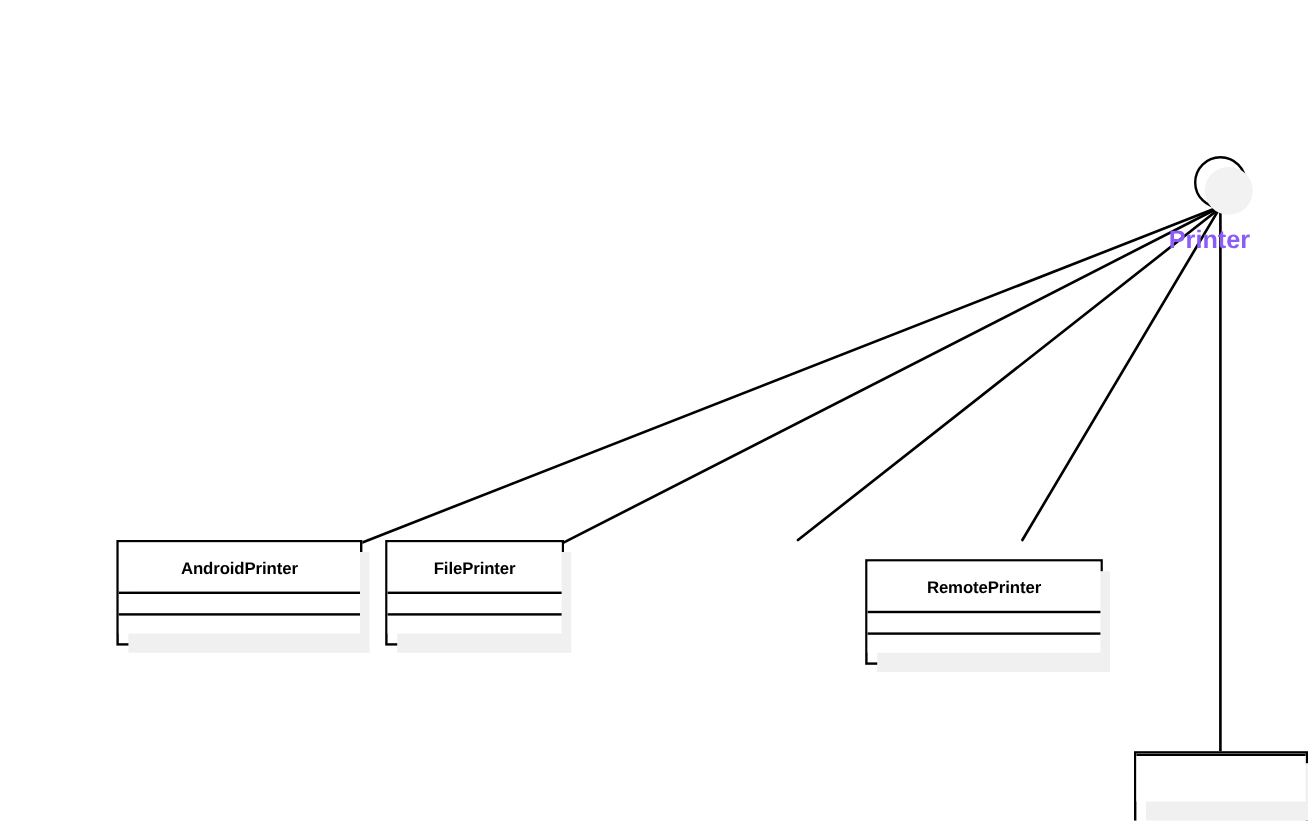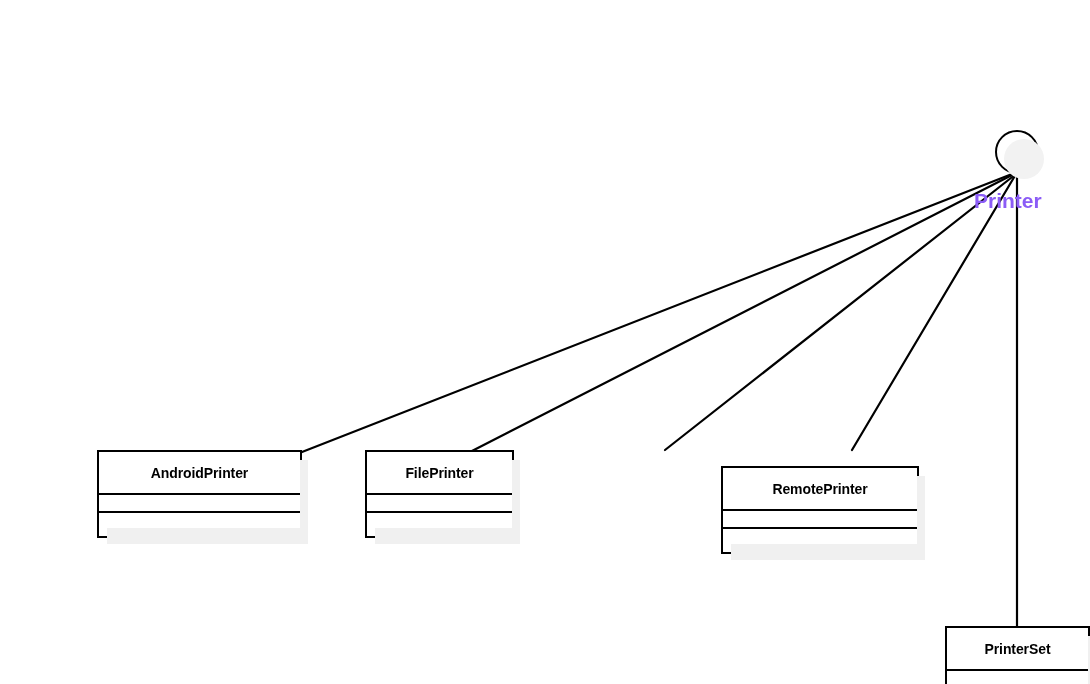--- a/index.html
+++ b/index.html
@@ -110,31 +110,30 @@
 
   <div class="uml-interface-circle" style="left:995px; top:130px; width:44px; height:44px;"></div>
   <div class="uml-interface-label" style="left:974px; top:190px;">Printer</div>
 
   <div class="uml-class" style="left:97px; top:450px; width:205px; height:88px;">
     <div class="uml-class-name">AndroidPrinter</div>
     <div class="uml-compartment" style="height:18px;"></div>
     <div class="uml-compartment" style="height:17px;"></div>
   </div>
 
-  <div class="uml-class" style="left:321px; top:450px; width:149px; height:88px;margin-left:44px;">
+  <div class="uml-class" style="left:321px; top:450px; width:149px; height:88px;">
     <div class="uml-class-name">FilePrinter</div>
     <div class="uml-compartment" style="height:18px;"></div>
     <div class="uml-compartment" style="height:17px;"></div>
   </div>
 
 
   <div class="uml-class" style="left:721px; top:466px; width:198px; height:88px;">
     <div class="uml-class-name">RemotePrinter</div>
     <div class="uml-compartment" style="height:18px;"></div>
     <div class="uml-compartment" style="height:17px;"></div>
   </div>
 
   <div class="uml-class" style="left:945px; top:626px; width:145px; height:120px;">
-    <div class="uml-class-name">PrinterSet</div>
     <div class="uml-compartment" style="height:40px;"></div>
   </div>
 
 </div>
 
 </body></html>

